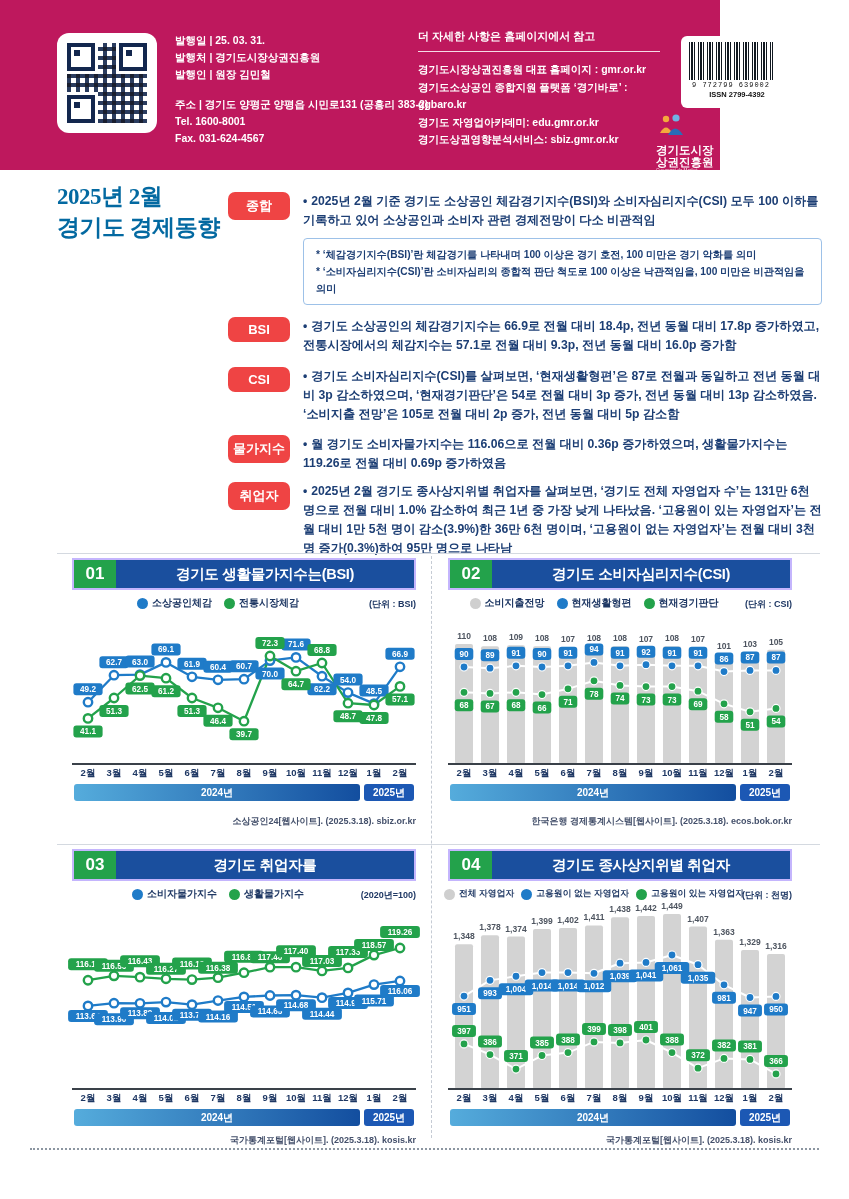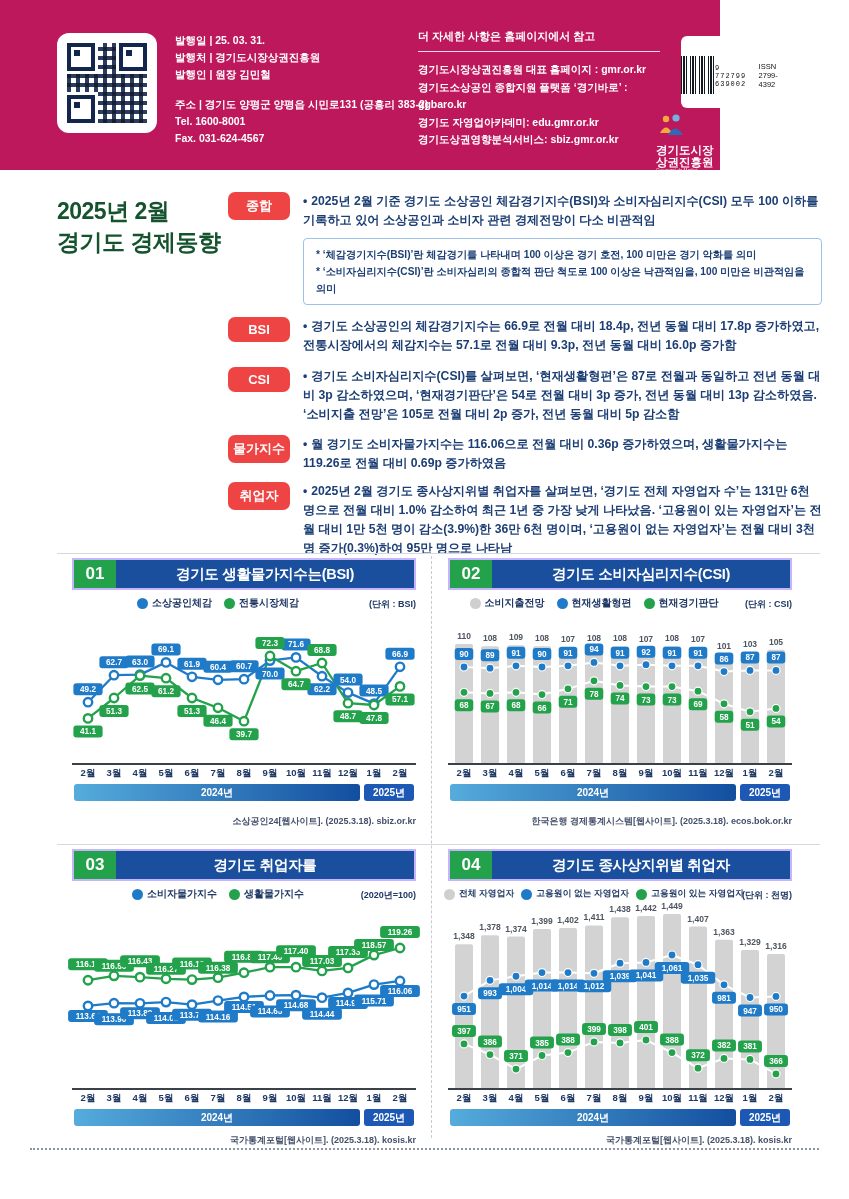--- a/index.html
+++ b/index.html
@@ -15,30 +15,30 @@
      background-blend-mode:multiply;}
   .qf{position:absolute;width:20px;height:20px;border:4px solid #13274e;background:#fff;box-shadow:0 0 0 3px #fff;}
   .qf i{position:absolute;left:3px;top:3px;width:6px;height:6px;background:#13274e;}
   .pub{position:absolute;left:175px;top:32px;font-size:10.5px;font-weight:bold;line-height:17px;}
   .addr{position:absolute;left:175px;top:96px;font-size:10.5px;font-weight:bold;line-height:17px;}
   .rcol{position:absolute;left:418px;top:29px;width:255px;}
   .rcol .more{font-size:11px;font-weight:bold;}
   .rcol .div{border-top:1px solid rgba(255,255,255,.85);margin:7px 0 9px 0;width:242px;}
   .rcol .lnk{font-size:10.5px;font-weight:bold;line-height:17.5px;}
   .bcbox{position:absolute;left:681px;top:36px;width:100px;height:72px;background:#fff;border-radius:6px;color:#111;
-         display:flex;flex-direction:row;align-items:center;justify-content:flex-start;padding-top:6px;box-sizing:border-box;}
+         display:flex;flex-direction:column;align-items:center;justify-content:flex-start;padding-top:6px;box-sizing:border-box;}
   .stripes{width:84px;height:38px;
      background:repeating-linear-gradient(90deg,#101820 0 1px,#fff 1px 2px,#101820 2px 4px,#fff 4px 5px,#101820 5px 6px,#fff 6px 9px);}
   .bcnum{font-family:"Liberation Mono",monospace;font-size:7px;letter-spacing:1px;margin-top:1px;}
-  .issn{font-size:7.5px;font-weight:normal;margin-top:1px;padding-left:12px;}
+  .issn{font-size:7.5px;font-weight:bold;margin-top:1px;padding-left:12px;}
   .logo{position:absolute;left:656px;top:113px;display:flex;align-items:flex-start;gap:5px;flex-direction:column;}
   .logo .lt{font-size:11.5px;font-weight:bold;line-height:12px;}
   .logo .ls{font-size:4.6px;opacity:.85;}
   
-  .big-title{position:absolute;left:57px;top:196px;color:#14532d;font-size:23px;font-weight:bold;line-height:31px;letter-spacing:-0.5px;}
+  .big-title{position:absolute;left:57px;top:181px;color:#0369a1;font-size:23px;font-weight:bold;line-height:31px;letter-spacing:-0.5px;font-family:Liberation Serif, serif;}
   .summary{position:absolute;left:228px;top:192px;width:594px;}
   .sec{display:flex;align-items:flex-start;gap:13px;}
   .badge{flex:none;width:62px;text-align:center;background:#ef4444;color:#fff;font-size:13px;font-weight:bold;
          padding:5px 0;border-radius:7px;}
   .stext{flex:1;color:#1C3E74;font-size:12.2px;font-weight:bold;line-height:19px;}
   .bullet{margin-right:4px;}
   .note{border:1px solid #9DC1E8;border-radius:4px;padding:7px 12px;margin-top:8px;
         font-size:10.2px;line-height:17px;color:#1C3E74;font-weight:bold;}
   .mb12{margin-bottom:12px;} .mb11{margin-bottom:11px;} .mb9{margin-bottom:9px;}
   

